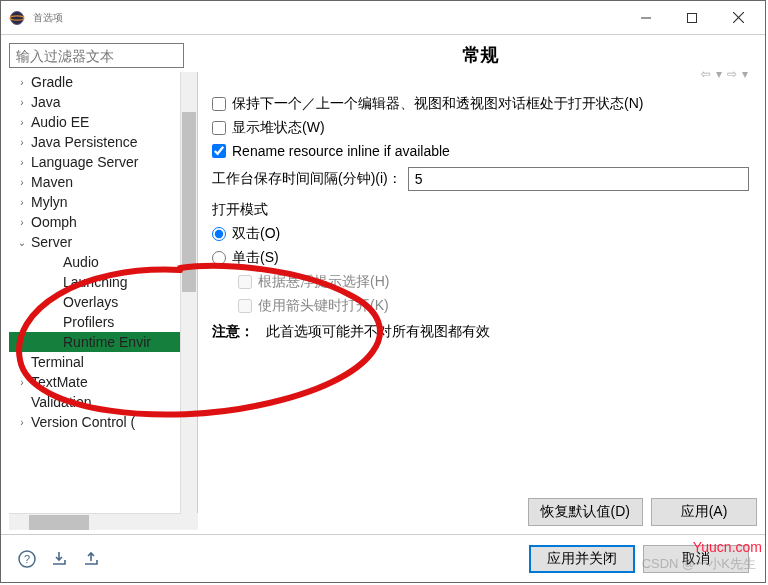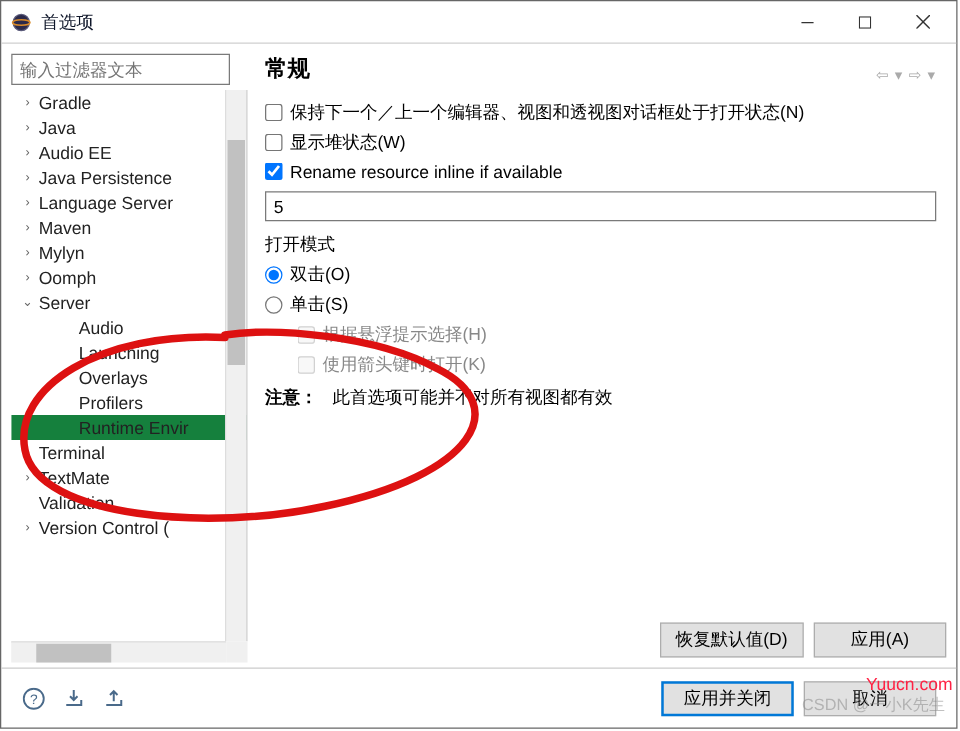--- a/index.html
+++ b/index.html
@@ -2,21 +2,21 @@
 <html><head>
 <meta charset="utf-8">
 <style>
 * { box-sizing: border-box; margin: 0; padding: 0; font-family: "Microsoft YaHei", "Segoe UI", Tahoma, sans-serif; }
 body { background: #fff; width: 768px; height: 585px; position: relative; overflow: hidden; }
 
 .window { width: 766px; height: 583px; border: 1px solid #666; position: relative; background: #fff; }
 
 .titlebar { height: 34px; border-bottom: 1px solid #d0d0d0; display: flex; align-items: center; padding: 0 4px 0 8px; }
 .titlebar .app-icon { width: 16px; height: 16px; margin-right: 8px; }
-.titlebar .title-text { font-size: 14px; color: #0f172a; flex: 0 0 auto; }
+.titlebar .title-text { font-size: 10px; color: #737373; flex: 0 0 auto; }
 .titlebar .spacer { flex: 1; }
 .win-btn { width: 46px; height: 30px; display: flex; align-items: center; justify-content: center; color: #333; font-size: 14px; }
 
 .client { display: flex; height: calc(100% - 34px - 48px); }
 
 .sidebar { width: 197px; border-right: 0; padding: 8px 0 4px 8px; display: flex; flex-direction: column; }
 .filter-input { width: 175px; height: 25px; padding: 2px 6px; font-size: 14px; border: 1px solid #7a7a7a; color: #6d28d9; }
 .tree { flex: 1; overflow: hidden; margin-top: 4px; border-right: 1px solid #ccc; position: relative; scrollbar-width: thin; }
 .tree-inner { position: relative; }
 .tree-row { display: flex; align-items: center; height: 20px; font-size: 14px; color: #222; padding-left: 6px; white-space: nowrap; }
@@ -24,21 +24,21 @@
 .tree-row .label { padding-left: 2px; }
 .tree-row.child { padding-left: 38px; }
 .tree-row.selected { background: #15803d; }
 .tree-scrollbar-v { position: absolute; right: 0; top: 0; bottom: 0; width: 17px; background: #f0f0f0; border-left: 1px solid #ddd; }
 .tree-scrollbar-v .thumb { position: absolute; left: 1px; right: 1px; top: 40px; height: 180px; background: #c1c1c1; }
 .tree-hscroll { height: 17px; background: #f0f0f0; border-top: 1px solid #ddd; display: flex; align-items: center; margin-right: 17px; }
 .tree-hscroll .thumb { height: 15px; width: 60px; margin-left: 20px; background: #c1c1c1; }
 .tree-hscroll-corner { position: absolute; right: 0; bottom: 0; width: 17px; height: 17px; background: #f0f0f0; }
 
 .main { flex: 1; padding: 8px 16px 8px 14px; position: relative; }
-.main-header { display: flex; align-items: flex-end; margin-bottom: 14px; }
+.main-header { display: flex; align-items: center; margin-bottom: 14px; flex-direction: column; }
 .main-title { font-size: 18px; font-weight: bold; }
 .nav-arrows { margin-left: auto; color: #aaa; font-size: 12px; letter-spacing: 1px; display: flex; gap: 4px; align-items: center; }
 .nav-arrows span { display: inline-block; }
 
 .opt-row { display: flex; align-items: center; margin: 6px 0; font-size: 14px; }
 .opt-row input[type=checkbox], .opt-row input[type=radio] { margin-right: 6px; width: 14px; height: 14px; }
 .opt-row.indent { padding-left: 26px; color: #888; }
 .opt-row.indent input { accent-color: #ccc; }
 
 .field-row { display: flex; align-items: center; margin: 8px 0 10px 0; font-size: 14px; }
@@ -201,20 +201,21 @@
       <div class="opt-row">
           <input type="checkbox" style="">
           <span>显示堆状态(W)</span>
         </div>
       <div class="opt-row">
           <input type="checkbox" checked="" style="">
           <span>Rename resource inline if available</span>
         </div>
 
       <div class="field-row">
+        <span class="lbl">工作台保存时间间隔(分钟)(i)：</span>
         <input type="text" value="5" style="">
       </div>
 
       <div class="group-label">打开模式</div>
       <div class="opt-row">
           <input type="radio" name="openmode" checked="" style="">
           <span>双击(O)</span>
         </div>
       <div class="opt-row">
           <input type="radio" name="openmode" style="">

